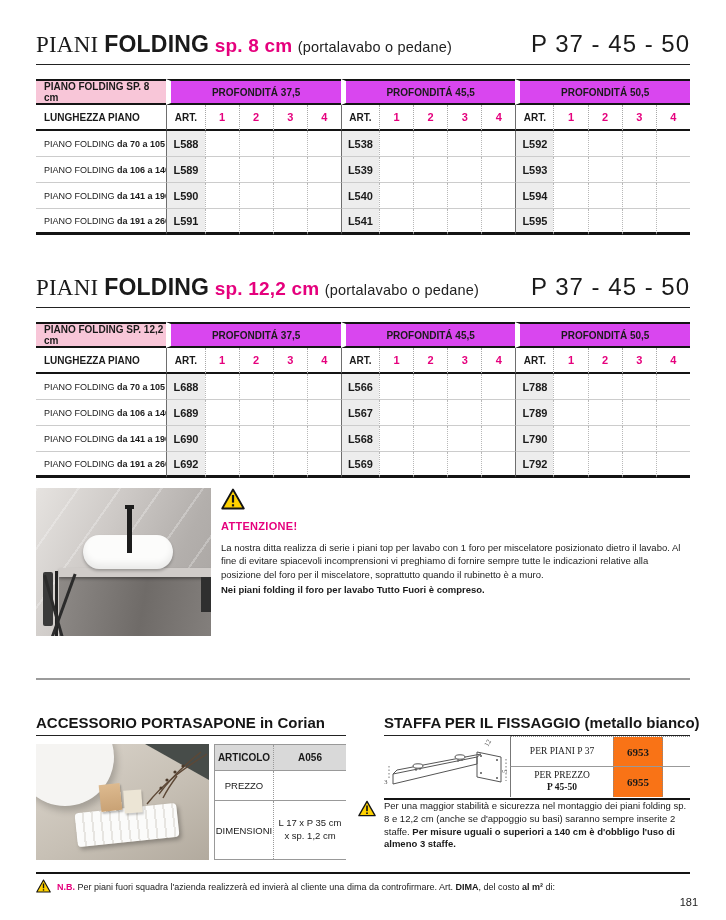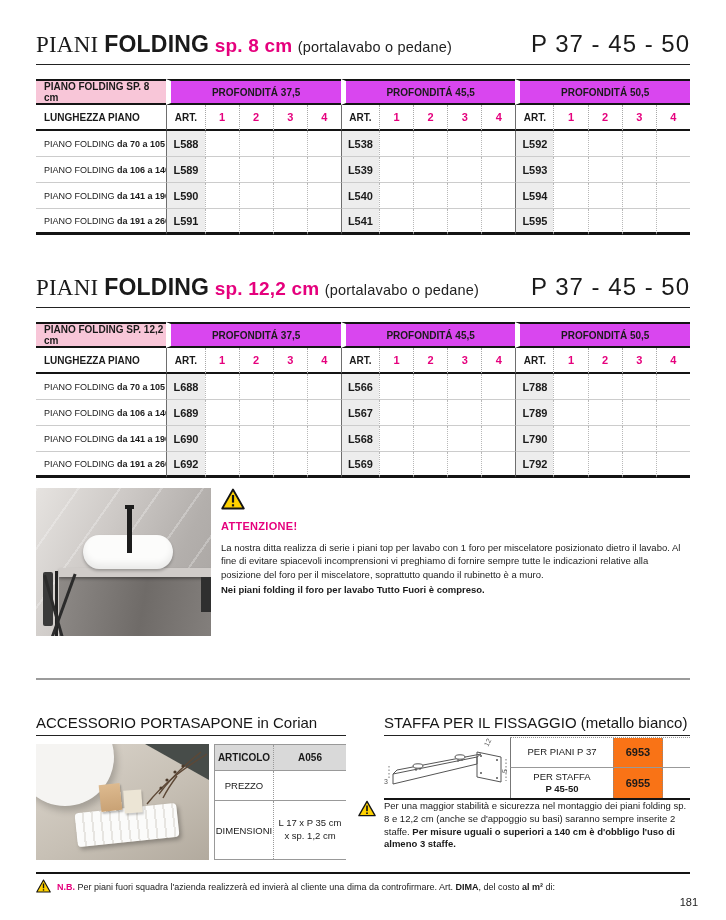--- a/index.html
+++ b/index.html
@@ -57,21 +57,21 @@
   .att-head { color:#e5007d; font-weight:700; font-size:11px; margin-top:10px; letter-spacing:.3px; }
   .att-body { font-size:9.5px; line-height:1.4; margin-top:9px; color:#222; }
   .att-bold { font-size:9.5px; line-height:1.4; font-weight:700; margin-top:2px; }
 
   .gray-rule { border-top:2px solid #9b9b9b; margin-top:42px; }
 
   
   .two-col { display:flex; justify-content:space-between; margin-top:34px; height:150px; }
   .col-l { width:310px; }
   .col-r { width:306px; }
-  .sub-title { font-size:15px; font-weight:400; color:#161616; border-bottom:1.5px solid #222; padding-bottom:4px; white-space:nowrap; }
+  .sub-title { font-size:15px; font-weight:700; color:#161616; border-bottom:1.5px solid #222; padding-bottom:4px; white-space:nowrap; }
 
   .acc-flex { display:flex; margin-top:8px;justify-content:space-between; }
   .photo-soap { position:relative; width:173px; height:116px; overflow:hidden; flex:none; }
   .sp-bg { position:absolute; inset:0; background:linear-gradient(150deg,#dcd6cd 0%,#c7c0b5 55%,#b2aa9e 100%); }
   .sp-corner { position:absolute; right:0; top:0; width:78px; height:36px; background:#474c49; clip-path:polygon(18% 0,100% 0,100% 100%); }
   .sp-vessel { position:absolute; left:-20px; top:-36px; width:98px; height:98px; background:#f5f4f2; border-radius:50%; box-shadow:3px 5px 7px rgba(0,0,0,.2); }
   .sp-tray { position:absolute; left:40px; top:64px; width:102px; height:34px; border-radius:4px; transform:rotate(-6deg);
              background:repeating-linear-gradient(90deg,#fbfbfa 0 7px,#e7e5e1 7px 9px); box-shadow:2px 3px 4px rgba(0,0,0,.28); }
   .sp-soap1 { position:absolute; left:64px; top:40px; width:21px; height:27px; background:linear-gradient(#ddba8f,#c9a275); transform:rotate(-6deg); box-shadow:1px 2px 2px rgba(0,0,0,.25); }
   .sp-soap2 { position:absolute; left:88px; top:46px; width:18px; height:23px; background:#ece5d5; transform:rotate(-4deg); box-shadow:1px 2px 2px rgba(0,0,0,.2); }
@@ -81,21 +81,21 @@
                border-top:1px solid #999; border-left:1px solid #999; border-bottom:1px solid #999; height:116px; }
   .acc-table td { font-size:9.5px; text-align:center; vertical-align:middle; border-bottom:1px solid #999; }
   .acc-table tr:last-child td { border-bottom:none; }
   .acc-table .v { border-left:1px dotted #999; }
   .acc-hdr td { background:#d9d9d9; font-weight:700; font-size:10px; height:26px; }
   .acc-r2 td { height:30px; }
   .acc-r2 .al, .acc-r3 .al { font-weight:400; }
   .acc-r3 td { height:58px; }
   .dim-val { font-size:9.5px; line-height:1.35; }
 
-  .staffa-box { display:flex; align-items:center; border-bottom:2px solid #141414; }
+  .staffa-box { display:flex; align-items:flex-start; border-bottom:2px solid #141414;font-family:Liberation Serif, serif; }
   .staffa-draw { width:126px; flex:none; display:flex; align-items:center; }
   .stf-table { border-collapse:separate; border-spacing:0; table-layout:fixed; flex:1; border-top:1px dotted #999; }
   .stf-table td { font-size:9.5px; text-align:center; vertical-align:middle; height:30px; }
   .stf-table .sl { border-left:1px solid #777; line-height:1.25; }
   .stf-table .sc { background:#f97316; border-left:1px dotted #888; border-right:1px dotted #888; font-weight:700; font-size:11px; }
   .stf-table tr:first-child td { border-bottom:1px solid #999; }
   .stf-note { display:flex; margin-top:0; }
   .stf-note .w { flex:none; margin-left:-26px; margin-right:8px; }
   .stf-note-txt { font-size:9.5px; line-height:1.35; }
   .stf-note-txt .nb-bold { font-weight:700; }
@@ -476,21 +476,21 @@
               <col style="width:50px">
               <col>
             </colgroup>
           <tbody>
               <tr>
             <td class="sl"><span>PER PIANI P 37</span><span></span></td>
             <td class="sc">6953</td>
             <td></td>
           </tr>
           <tr>
-            <td class="sl"><span>PER STAFFA</span><br><b>P 45-50</b></td>
+            <td class="sl"><span>PER PREZZO</span><br><b>P 45-50</b></td>
             <td class="sc">6955</td>
             <td></td>
           </tr>
         </tbody>
           </table>
       </div>
       <div class="stf-note">
         <span class="w">
             <svg class="warn-svg" width="18" height="17" viewBox="0 0 24 22">
               <path d="M12 1.5 L22.8 20.5 L1.2 20.5 Z" fill="#ffd200" stroke="#141414" stroke-width="1.8" stroke-linejoin="round"></path>

